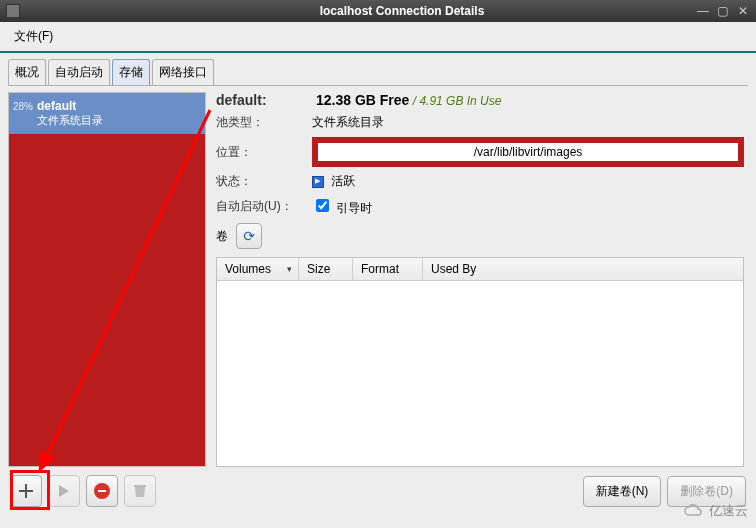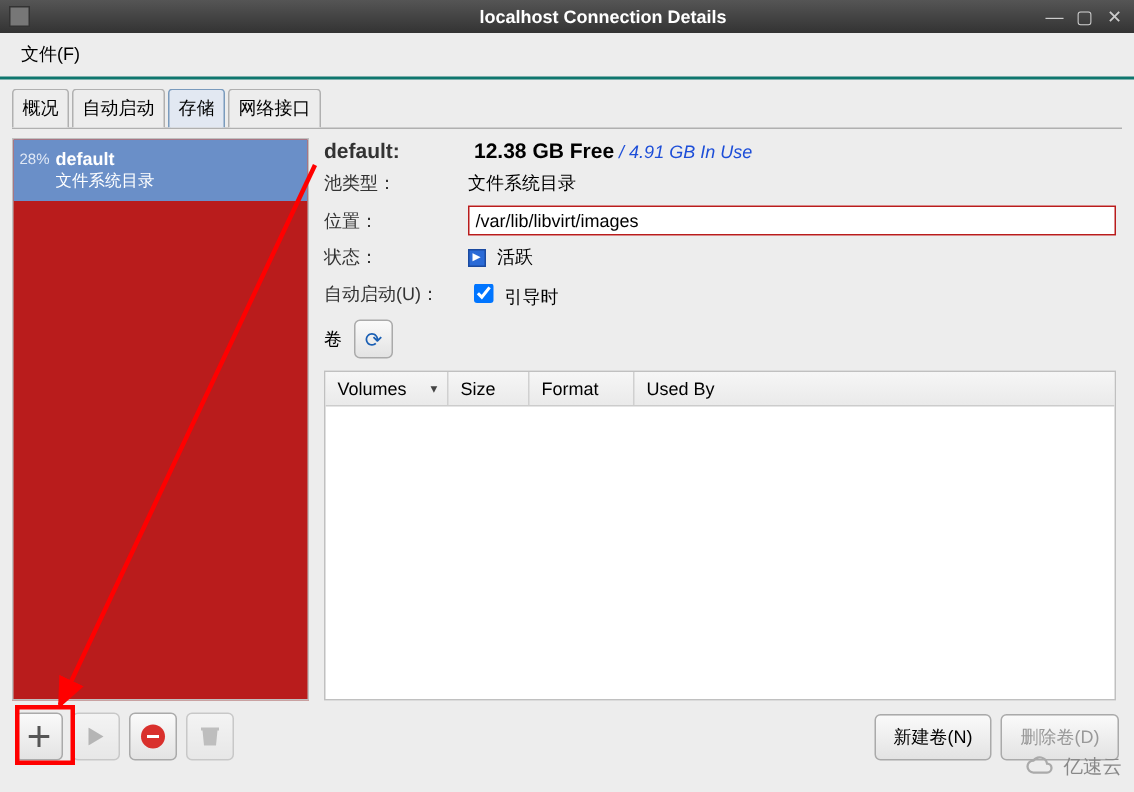--- a/index.html
+++ b/index.html
@@ -90,27 +90,28 @@
       flex: 1;
       padding: 6px 4px 0 4px;
       display: flex;
       flex-direction: column;
     }
     .detail-row { display: flex; align-items: center; margin-bottom: 6px; }
     .detail-label { width: 96px; color: #333; }
     .detail-value { flex: 1; }
     .header-line .name { font-weight: bold; font-size: 14px; }
     .header-line .free { font-weight: bold; font-size: 14px; margin-left: 4px; }
-    .header-line .inuse { color: #1d4ed8; font-style: italic; margin-top: 44px; }
+    .header-line .inuse { color: #4d7c0f; font-style: italic; margin-top: 44px; }
     input[type="text"].loc {
       width: 100%;
-      border: 1px solid #b91c1c;
+      border: 6px solid #b91c1c;
       padding: 2px 4px;
       font-size: 12px;
       background: #fff;
+      text-align: center;
     }
     .state-indicator {
       width: 12px; height: 12px; display: inline-block;
       background: #2a6ad6; border: 1px solid #1a4aa0;
       vertical-align: middle; margin-right: 4px;
       position: relative;
     }
     .state-indicator::after {
       content: "▶"; font-size: 7px; color: #fff;
       position: absolute; left: 2px; top: 0;

